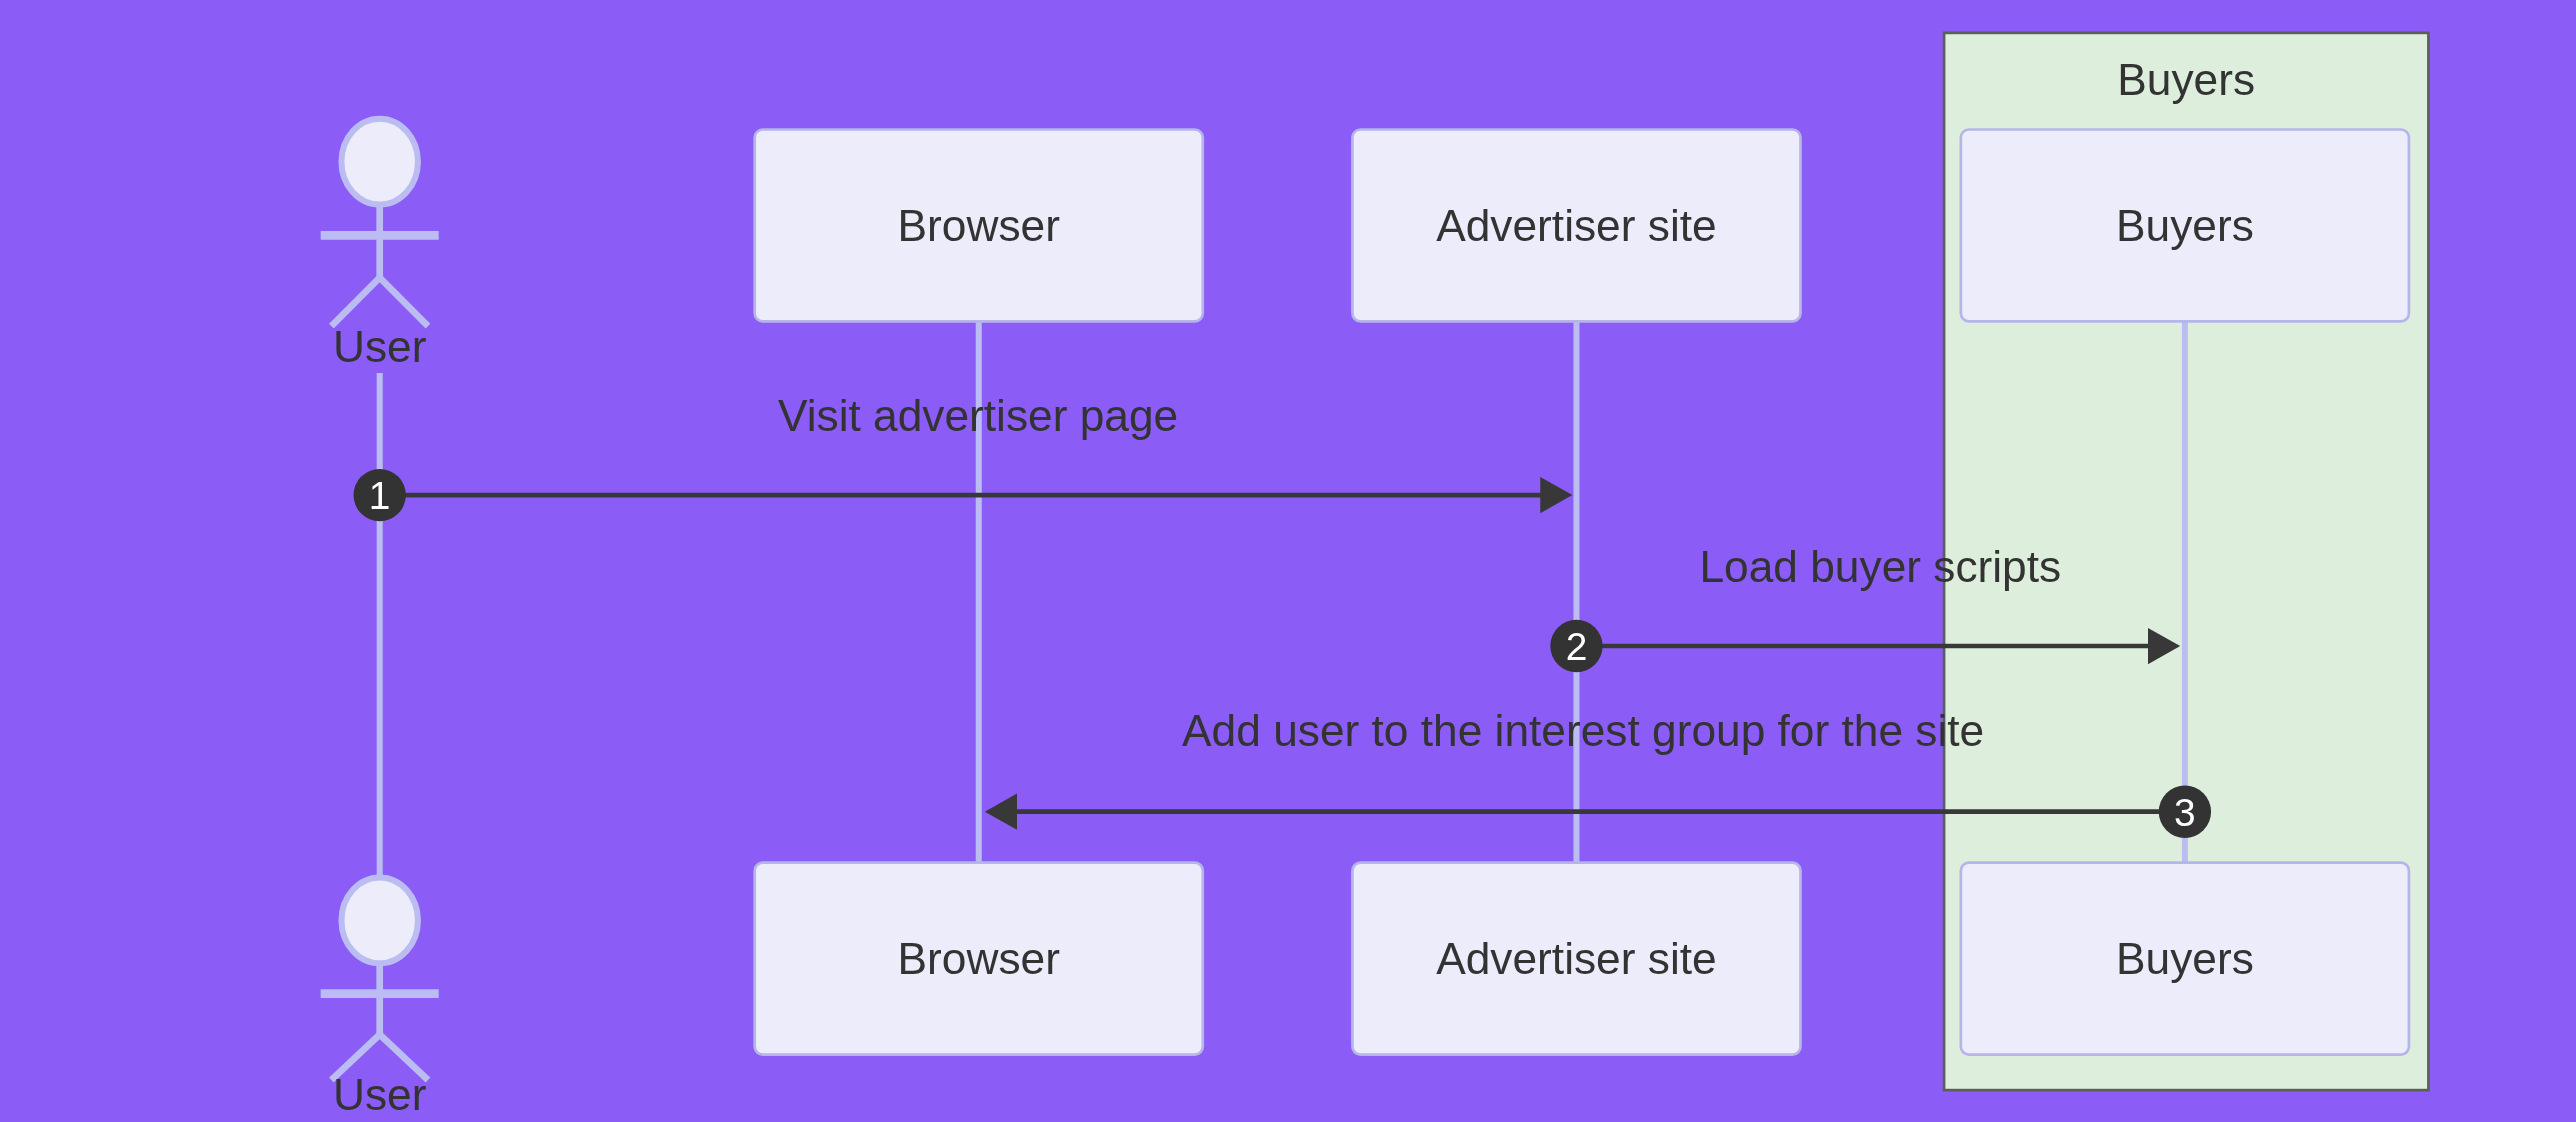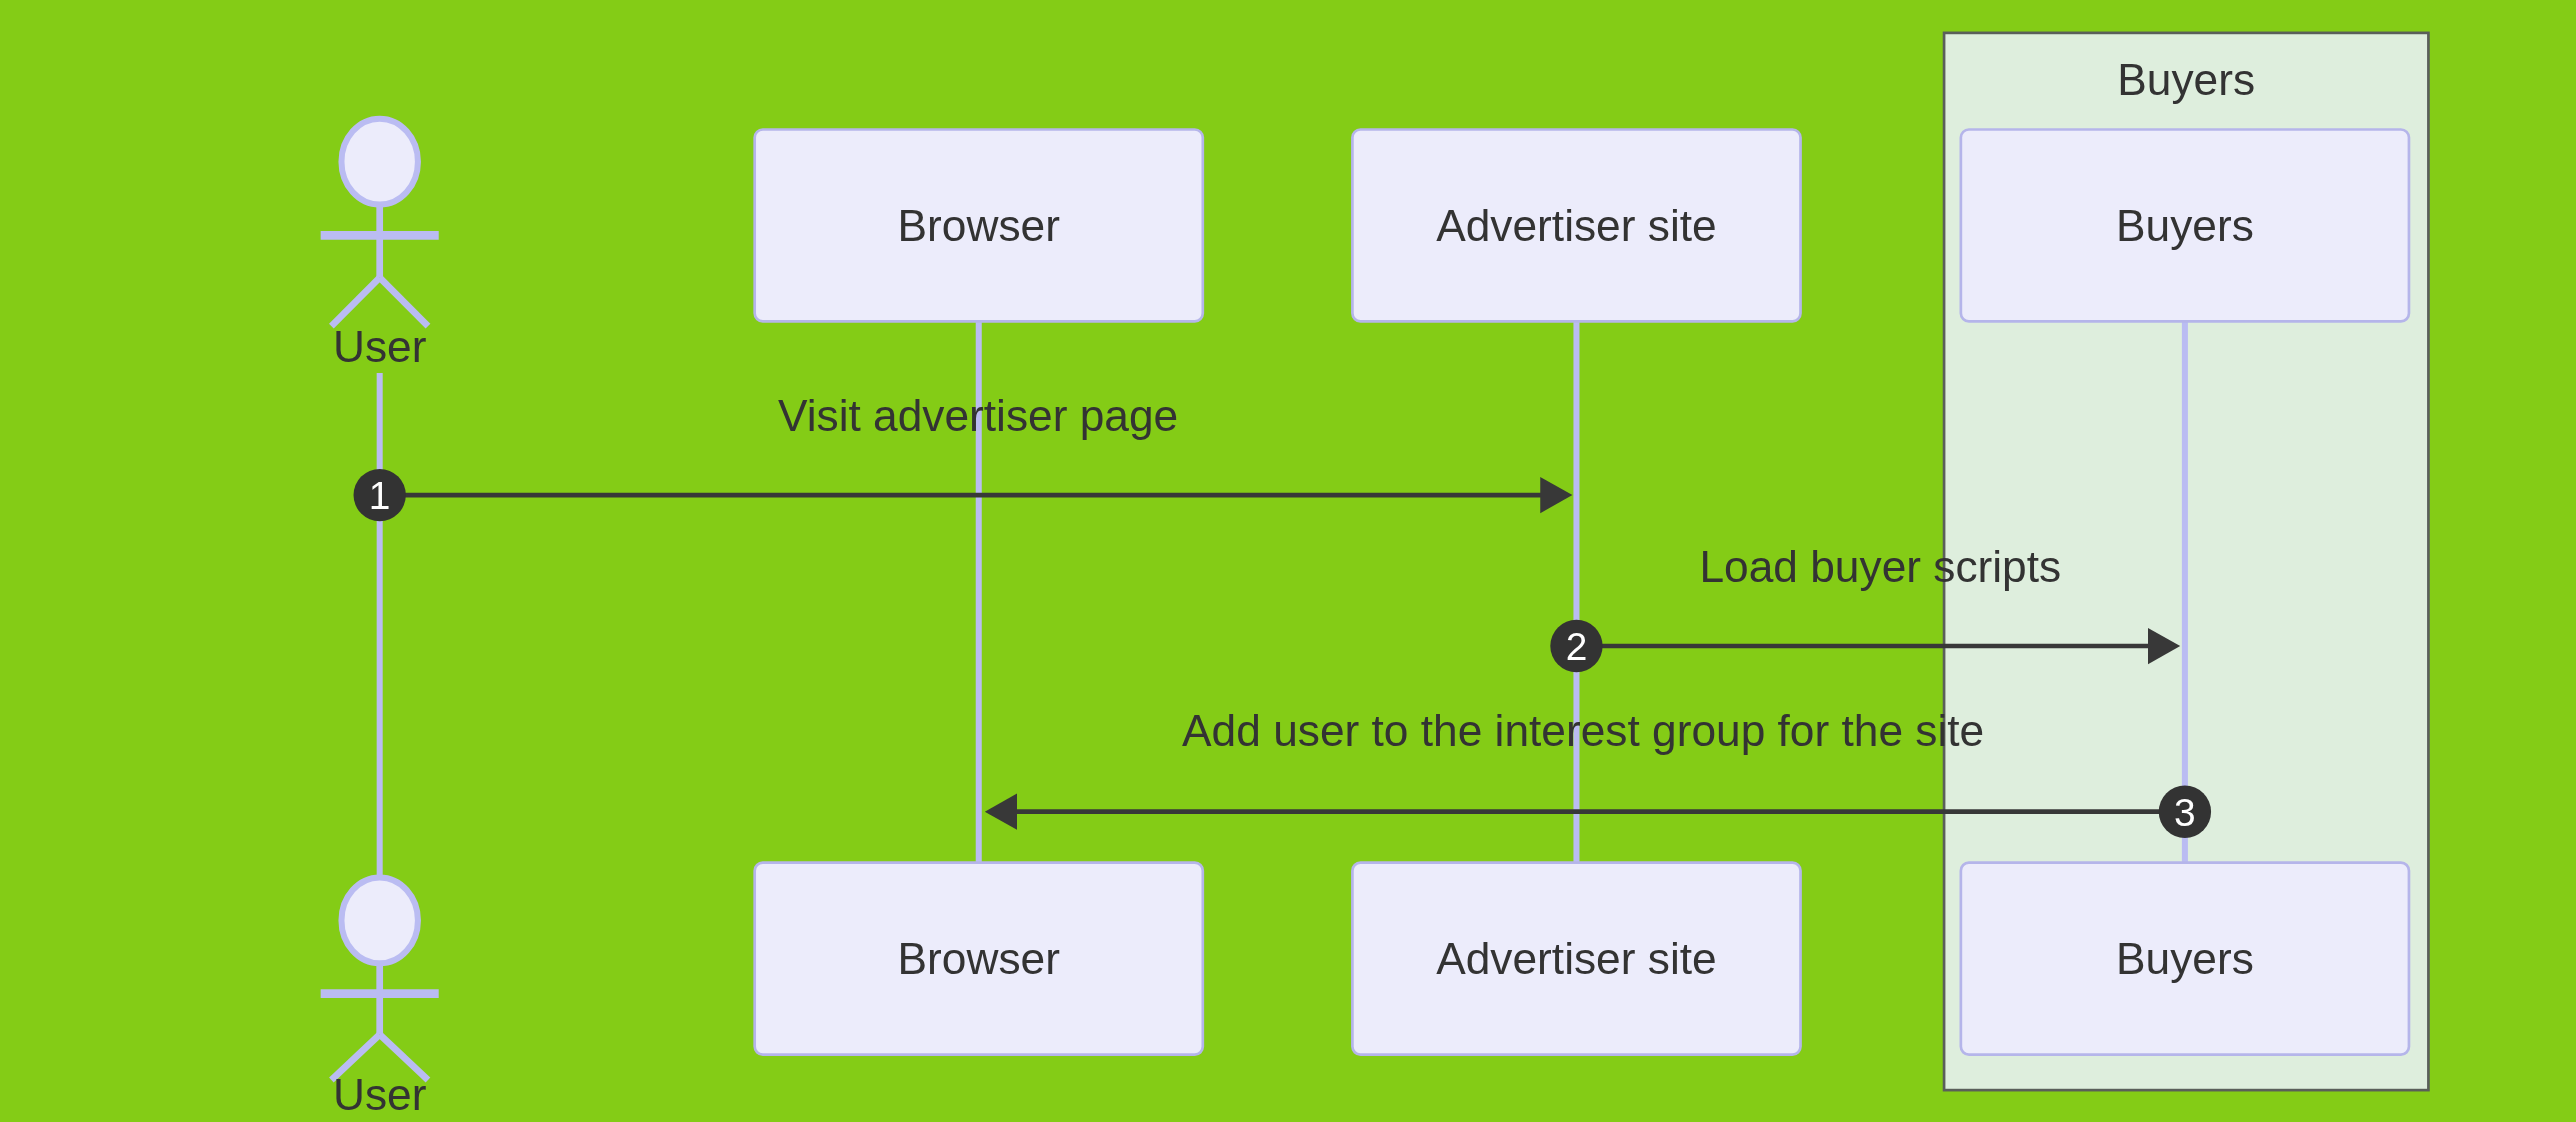--- a/index.html
+++ b/index.html
@@ -8,21 +8,21 @@
     background: #ffffff;
     width: 2576px;
     height: 1123px;
     overflow: hidden;
   }
   .diagram-wrap {
     position: absolute;
     left: 0; top: 0;
     width: 2576px;
     height: 1123px;
-    background: #84cc16;
+    background: #8b5cf6;
   }
   svg { display: block; }
 
   
   .participant-box { fill: #ececfb; stroke: #b5b5ea; stroke-width: 4px; }
   .group-rect      { fill: #deeedd; stroke: #5a5f5a; stroke-width: 4px; }
   .lifeline        { stroke: #babcf2; stroke-width: 9px; }
   .actor-stroke    { stroke: #babcf2; fill: none; }
   .actor-head      { fill: #ececfb; stroke: #babcf2; stroke-width: 9px; }
   .msg-line        { stroke: #383838; stroke-width: 7px; }

